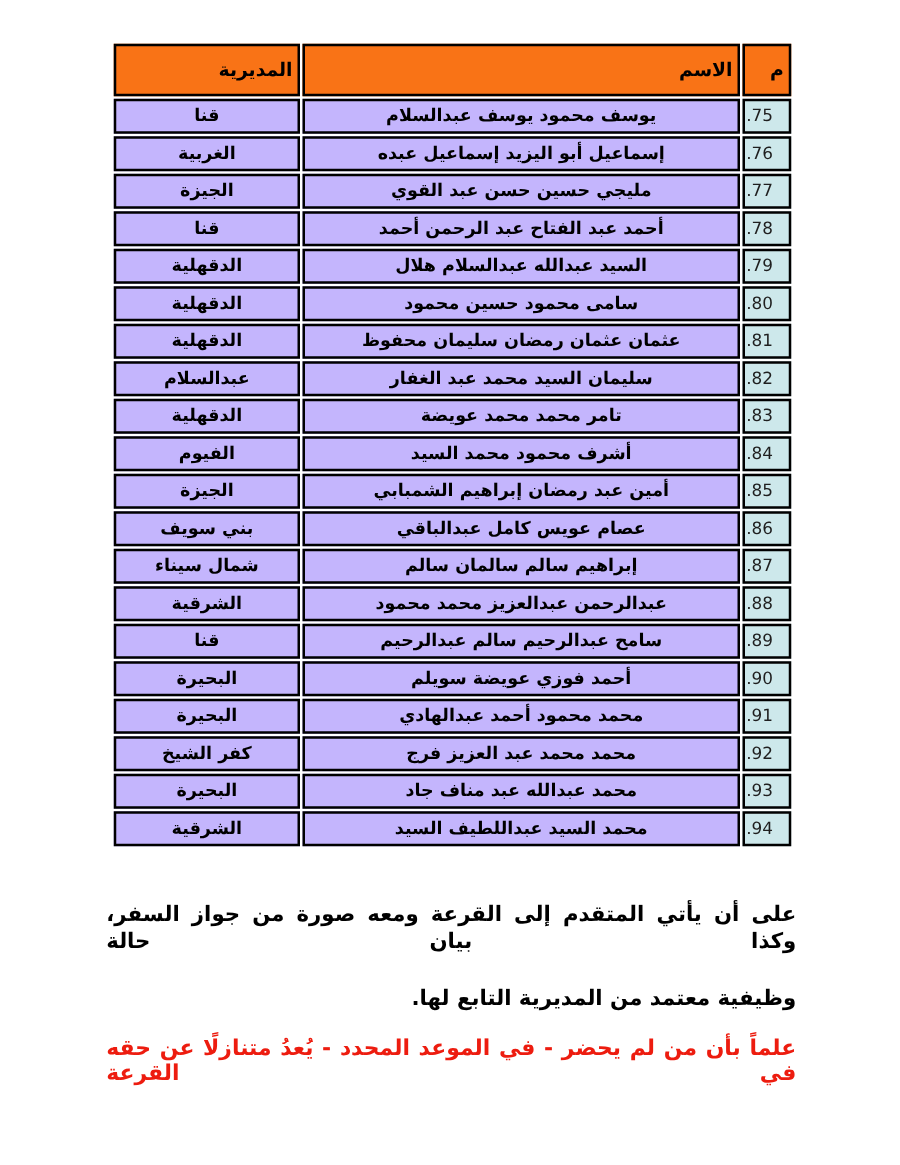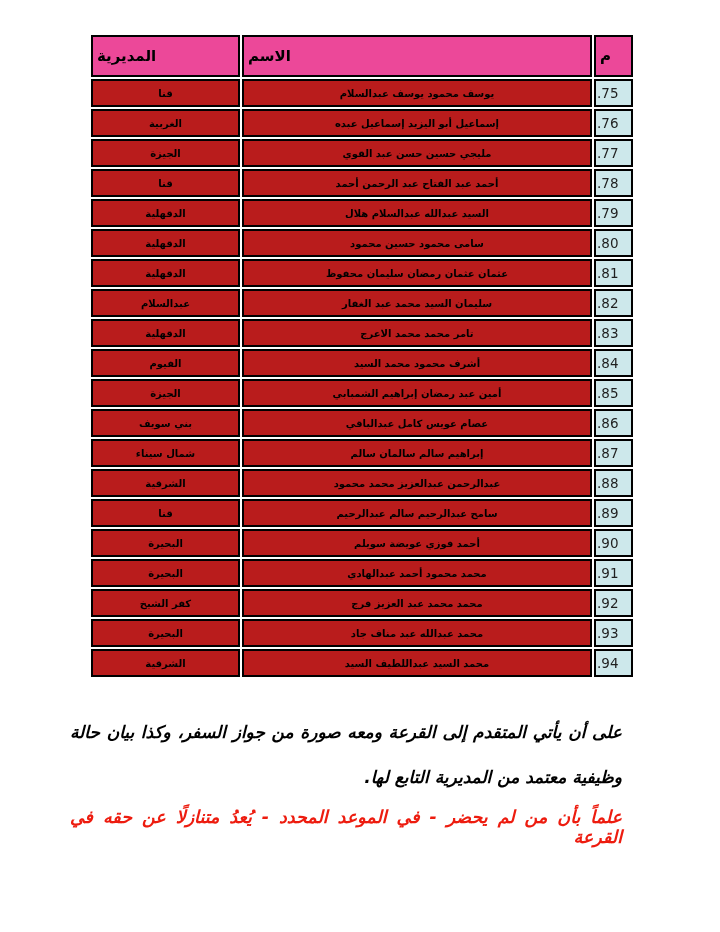--- a/index.html
+++ b/index.html
@@ -28,50 +28,49 @@
   .doc-table th, .doc-table td {
     border: 2px solid #000000;
     box-sizing: border-box;
     height: 28px;
     padding: 0 4px;
     vertical-align: middle;
     overflow: hidden;
     white-space: nowrap;
   }
   .doc-table th {
-    background: #ec4899;
+    background: #f97316;
     font-weight: bold;
     font-size: 15px;
     color: #000;
-    text-align: left;
+    text-align: right;
     height: 42px;
   }
   td.cell-num {
     background: #cde8eb;
     direction: ltr;
     text-align: left;
     font-size: 13.5px;
     font-weight: normal;
     color: #1f1f1f;
     padding: 0 3px 0 1px;
   }
   td.cell-name, td.cell-dir {
-    background: #b91c1c;
+    background: #c4b5fd;
     text-align: center;
     font-weight: bold;
-    font-size: 10px;
+    font-size: 14px;
     color: #000;
   }
   .footer {
     position: absolute;
     top: 710px;
-    left: 70px;
+    left: 85px;
     width: 552px;
     direction: rtl;
-    font-style: italic;
   }
   .note-line1 {
     margin: 12px 0 0;
     font-size: 17px;
     font-weight: bold;
     color: #000;
     text-align: justify;
     text-align-last: justify;
     line-height: 1.25;
   }
@@ -145,21 +144,21 @@
           <td class="cell-name">عثمان عثمان رمضان سليمان محفوظ</td>
           <td class="cell-dir">الدقهلية</td>
         </tr>
         <tr>
           <td class="cell-num">.82</td>
           <td class="cell-name">سليمان السيد محمد عبد الغفار</td>
           <td class="cell-dir">عبدالسلام</td>
         </tr>
         <tr>
           <td class="cell-num">.83</td>
-          <td class="cell-name">تامر محمد محمد الاعرج</td>
+          <td class="cell-name">تامر محمد محمد عويضة</td>
           <td class="cell-dir">الدقهلية</td>
         </tr>
         <tr>
           <td class="cell-num">.84</td>
           <td class="cell-name">أشرف محمود محمد السيد</td>
           <td class="cell-dir">الفيوم</td>
         </tr>
         <tr>
           <td class="cell-num">.85</td>
           <td class="cell-name">أمين عبد رمضان إبراهيم الشمبابي</td>

